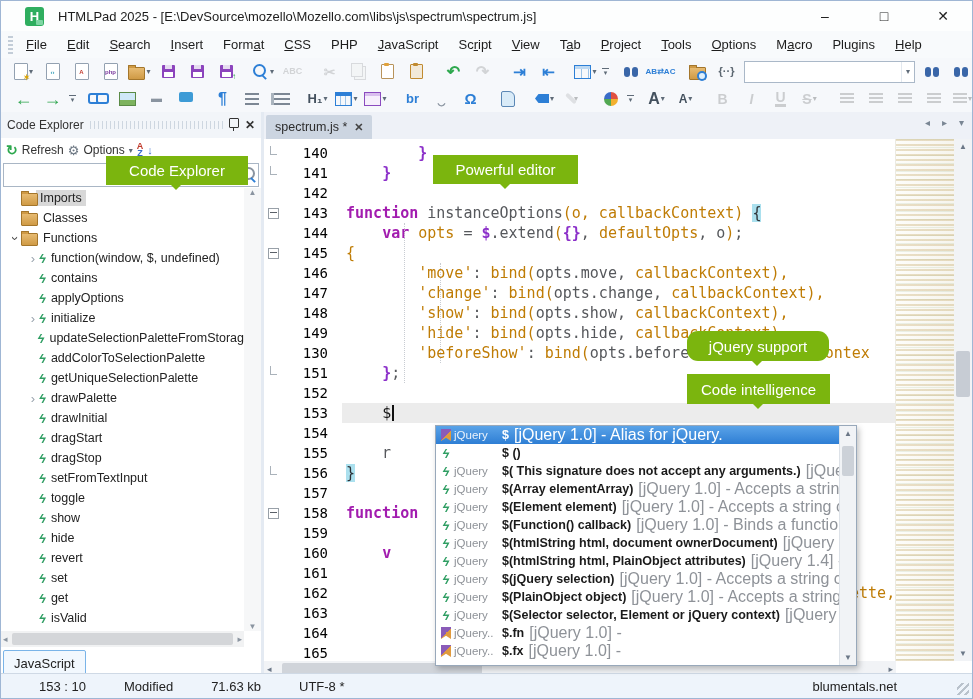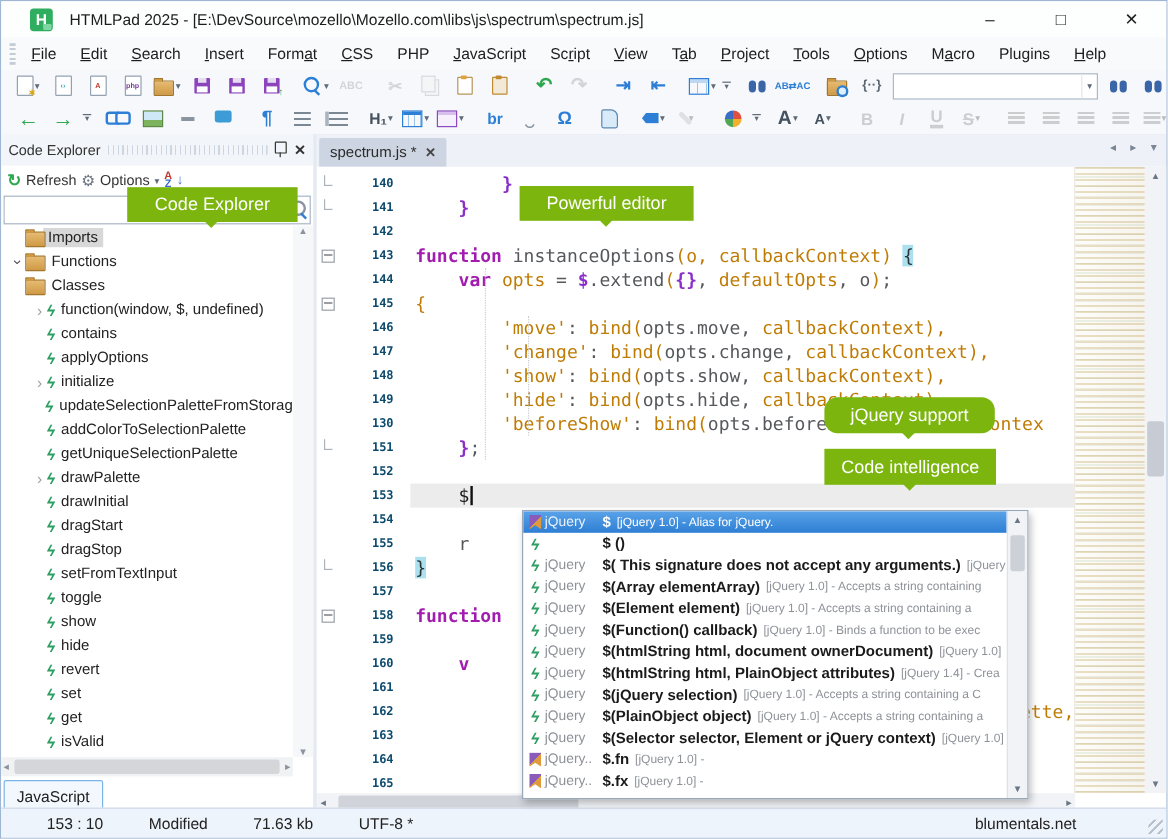--- a/index.html
+++ b/index.html
@@ -99,21 +99,21 @@
   #tab{position:absolute;left:2px;bottom:0;height:24px;background:#ccd5e1;display:flex;align-items:center;padding:0 9px;gap:7px;font-size:12.5px;color:#2c2c2c;border-radius:2px 2px 0 0;}
   #tab-close{font-size:11px;font-weight:bold;color:#444;}
   #tabnav{position:absolute;right:8px;top:5px;display:flex;gap:12px;font-size:10px;color:#7a8694;}
   #content{position:absolute;left:0;top:27px;right:0;height:522px;background:#fff;overflow:hidden;}
   #lines{position:absolute;left:0;top:4px;right:76px;}
   .line{height:20px;display:flex;align-items:center;font-family:"DejaVu Sans Mono","Liberation Mono",monospace;font-size:15px;white-space:pre;}
   .fold{width:18px;display:flex;align-items:center;justify-content:center;flex:none;}
   .fbox{width:9px;height:9px;border:1px solid #98a0a8;background:#fff;position:relative;}
   .fbox::after{content:"";position:absolute;left:1px;right:1px;top:3px;border-top:1px solid #5a6068;}
   .fend{width:6px;height:8px;border-left:1px solid #aab2ba;border-bottom:1px solid #aab2ba;margin-bottom:6px;}
-  .lnum{width:46px;flex:none;text-align:right;padding-right:14px;color:#0c4a6e;font-size:10px;font-weight:bold;}
+  .lnum{width:46px;flex:none;text-align:right;padding-right:14px;color:#000000;font-size:14px;}
   .code{flex:1;height:20px;display:flex;align-items:center;padding-left:4px;}
   .line.cur .code{background:#ececec;}
   .tk-k{color:#a21caf;font-weight:bold;}
   .tk-p{color:#56585c;}
   .tk-g{color:#bf7c05;}
   .tk-v{color:#8b2fc9;font-weight:bold;}
   .tk-m{color:#2d3237;background:#abe0ee;}
   .tk-cur{color:#1a1a1a;}
   .caret{display:inline-block;width:2px;height:16px;background:#111;margin-left:1px;}
   .iguide{position:absolute;border-left:1px dotted #c8ccd2;width:0;}
@@ -125,21 +125,21 @@
   #hthumb{position:absolute;left:18px;width:200px;height:12px;top:2px;background:#d0d4da;border-radius:2px;}
   
   #popup{position:absolute;left:410px;top:424px;width:420px;height:239px;background:#fff;border:1px solid #98a8ba;box-shadow:2px 3px 6px rgba(0,0,0,.25);z-index:40;display:flex;margin-left:24px;}
   #pum-rows{flex:1;overflow:hidden;}
   .pum-row{height:18px;display:flex;align-items:center;padding-left:2px;white-space:nowrap;overflow:hidden;}
   .pum-row.sel{background:linear-gradient(#5aa3e8,#2e7ed4);}
   .pum-icon{width:16px;flex:none;display:flex;justify-content:center;}
   .pum-cat{width:48px;flex:none;font-size:11.5px;color:#8e9298;}
   .pum-row.sel .pum-cat{color:#eaf2fb;}
   .pum-sig{font-size:12.5px;font-weight:bold;color:#1a1a1a;margin-right:5px;}
-  .pum-desc{font-size:10px;color:#8e9298;}
+  .pum-desc{font-size:16px;color:#8e9298;}
   .pum-row.sel .pum-sig,.pum-row.sel .pum-desc{color:#fff;}
   #pum-scroll{width:17px;background:#f1f3f6;border-left:1px solid #dde2e8;display:flex;flex-direction:column;align-items:center;justify-content:space-between;font-size:8px;color:#6b7787;padding:3px 0;box-sizing:border-box;position:relative;}
   #pum-thumb{position:absolute;top:20px;left:2px;width:12px;height:30px;background:#ccd1d8;border-radius:2px;}
   
   .badge{position:absolute;background:#7bb50e;color:#fff;font-size:15px;display:flex;align-items:center;justify-content:center;z-index:50;}
   .badge::after{content:"";position:absolute;left:50%;bottom:-11px;margin-left:-7px;border:6px solid transparent;border-top:6px solid #7bb50e;}
   #badge-powerful{left:432px;top:154px;width:145px;height:29px;}
   #badge-explorer{left:105px;top:155px;width:142px;height:29px;}
   #badge-jquery{left:686px;top:330px;width:142px;height:30px;border-radius:11px;}
   #badge-intel{left:686px;top:373px;width:143px;height:30px;}
@@ -425,28 +425,28 @@
         <input value="" style="">
         <span class="ic ic-mag" style="border-color:#8a94a0"></span>
       </div>
       <div id="tree">
           <div class="tree-row sel" style="padding-left: 8px;">
             <span class="exp"></span>
             <span class="ic ic-folder"></span>
             <span class="tlabel">Imports</span>
           </div>
           <div class="tree-row" style="padding-left: 8px;">
+            <span class="exp"></span>
+            <span class="ic ic-folder"></span>
+            <span class="tlabel">Classes</span>
+          </div>
+          <div class="tree-row" style="padding-left: 8px;">
             <span class="exp open">›</span>
             <span class="ic ic-folder"></span>
             <span class="tlabel">Functions</span>
-          </div>
-          <div class="tree-row" style="padding-left: 8px;">
-            <span class="exp"></span>
-            <span class="ic ic-folder"></span>
-            <span class="tlabel">Classes</span>
           </div>
           <div class="tree-row" style="padding-left: 26px;">
             <span class="exp">›</span>
             <span class="bolt">ϟ</span>
             <span class="tlabel">function(window, $, undefined)</span>
           </div>
           <div class="tree-row" style="padding-left: 26px;">
             <span class="exp"></span>
             <span class="bolt">ϟ</span>
             <span class="tlabel">contains</span>

